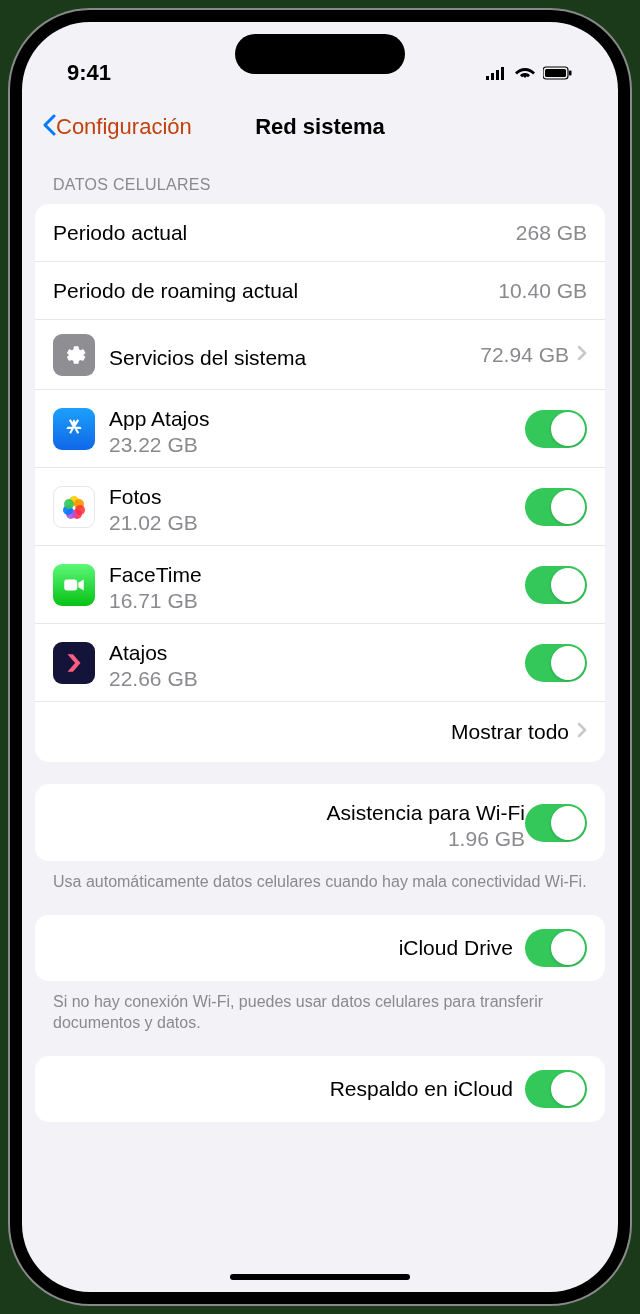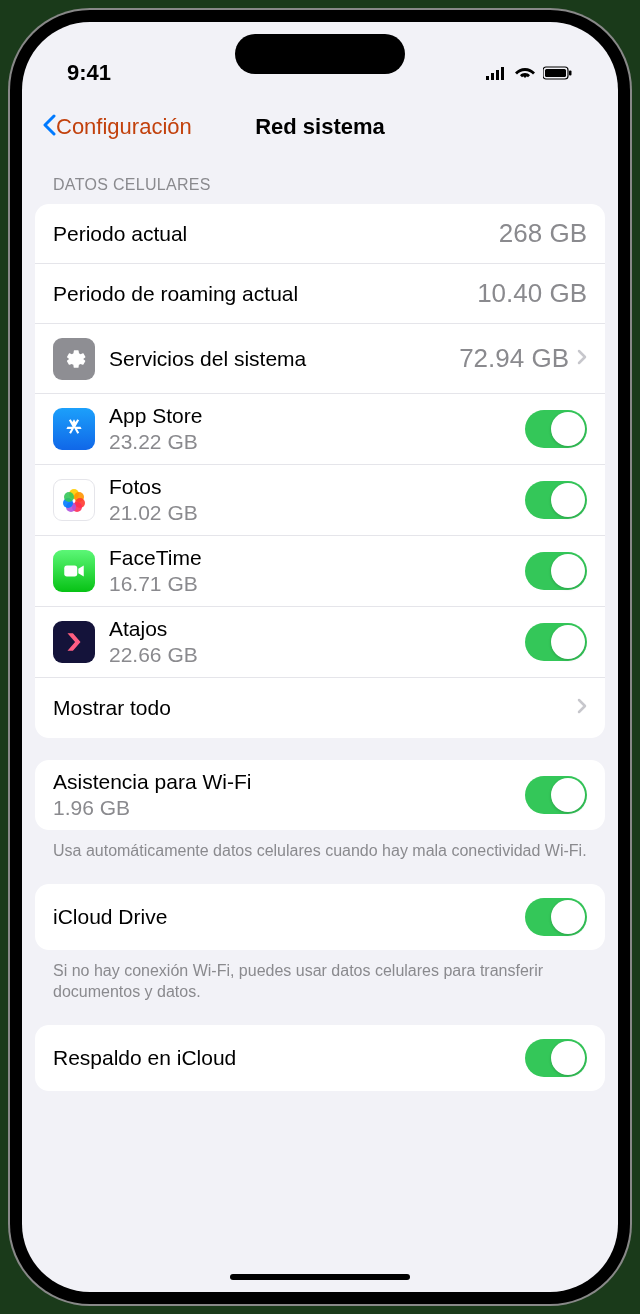--- a/index.html
+++ b/index.html
@@ -84,35 +84,35 @@
       border-radius: 14px;
       overflow: hidden;
     }
     .row {
       display: flex;
       align-items: center;
       padding: 14px 18px;
       border-bottom: 0.5px solid #e5e5ea;
       min-height: 58px;
     }
-    .row:last-child { border-bottom: none; }
+    .row:last-child { border-bottom: none; text-align: right; }
     .row-simple { gap: 12px; }
     .row-label { font-size: 21px; color: #000; flex: 1; }
-    .row-value { font-size: 26px; color: #8a8a8e; }
+    .row-value { font-size: 21px; color: #8a8a8e; }
     .app-icon {
       width: 42px;
       height: 42px;
       border-radius: 9px;
       margin-right: 14px;
       display: flex;
       align-items: center;
       justify-content: center;
       flex-shrink: 0;
     }
-    .app-text { flex: 1; display: flex; flex-direction: column; }
+    .app-text { flex: 1; display: flex; flex-direction: column; margin-top: 7px; }
     .app-name { font-size: 21px; color: #000; }
     .app-sub { font-size: 21px; color: #8a8a8e; margin-top: 2px; }
     .chevron { color: #c7c7cc; margin-left: 8px; }
     .toggle {
       width: 62px;
       height: 38px;
       background: #34c759;
       border-radius: 19px;
       position: relative;
       flex-shrink: 0;
@@ -211,21 +211,21 @@
           </span>
         </div>
 
         <div class="row row-app">
           <div class="app-icon" style="background:linear-gradient(180deg,#1ca0fb,#1067e8)">
             <svg width="26" height="26" viewBox="0 0 24 24">
                 <path d="M12 3l-1.5 2.6L9 3 7.3 4l3.4 5.9H6l-1 2h4.5l-2 3.5 1.7 1 2.8-5h.3l2.8 5 1.7-1-2-3.5H19l-1-2h-4.7L16.7 4 15 3l-1.5 2.6L12 3z" fill="#fff"></path>
               </svg>
           </div>
           <div class="app-text">
-            <span class="app-name">App Store</span>
+            <span class="app-name">App Atajos</span>
             <span class="app-sub">23.22 GB</span>
           </div>
           <div class="toggle"></div>
         </div>
 
         <div class="row row-app">
           <div class="app-icon" style="background:#fff;border:0.5px solid #e5e5ea">
             <svg width="30" height="30" viewBox="0 0 30 30">
                 <circle cx="15" cy="9" r="5" fill="#ffcc00" opacity="0.9"></circle>
                 <circle cx="20" cy="12" r="5" fill="#ff9500" opacity="0.9"></circle>

